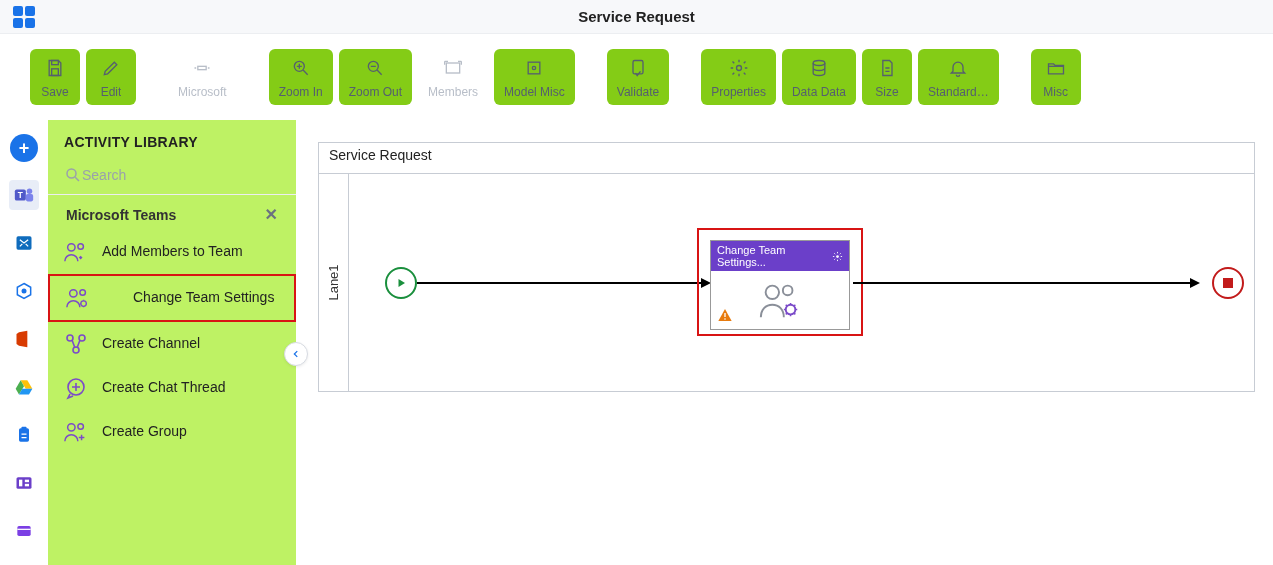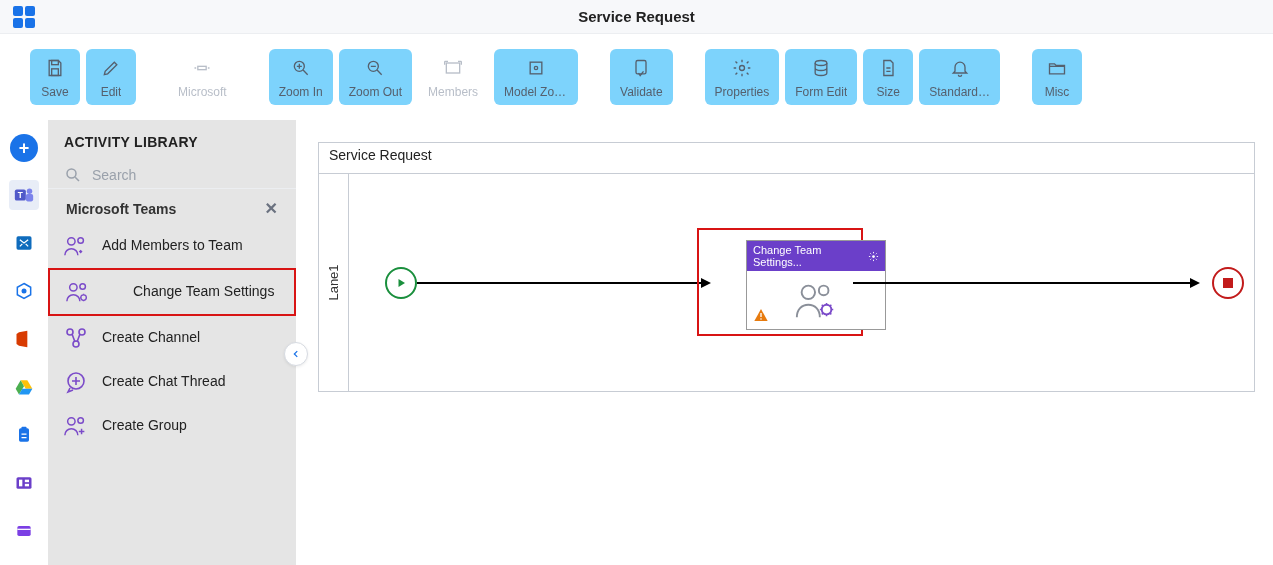--- a/index.html
+++ b/index.html
@@ -7,36 +7,36 @@
 
 
 .header { height: 34px; background: #f7f8fa; border-bottom: 1px solid #eceef1; display: flex; align-items: center; position: relative; }
 .app-logo { width: 28px; height: 28px; margin-left: 10px; display: flex; flex-wrap: wrap; gap: 2px; align-content: center; justify-content: center; }
 .app-logo span { width: 10px; height: 10px; background: #1a73e8; border-radius: 2px; }
 .header-title { position: absolute; left: 50%; transform: translateX(-50%); font-size: 15px; font-weight: 600; color: #222; }
 
 
 .toolbar { height: 86px; background: #fff; display: flex; align-items: center; padding: 0 30px; gap: 6px; }
 .tool-btn { display: flex; flex-direction: column; align-items: center; justify-content: center; gap: 6px; min-width: 50px; padding: 8px 10px 6px; border-radius: 6px; cursor: pointer; color: #55606e; }
-.tool-btn.active { background: #7dd3fc; }
+.tool-btn.active { background: #84cc16; }
 .tool-btn.disabled { color: #b8bec8; cursor: default; }
 .tool-icon { width: 22px; height: 22px; display: flex; align-items: center; justify-content: center; }
 .tool-label { font-size: 12px; color: inherit; white-space: nowrap; max-width: 64px; overflow: hidden; text-overflow: ellipsis; }
 .tool-spacer { width: 20px; }
 
 
 .main { display: flex; height: calc(565px - 34px - 86px); }
 .rail { width: 48px; background: #fff; display: flex; flex-direction: column; align-items: center; padding-top: 14px; gap: 18px; }
 .rail-btn { width: 30px; height: 30px; display: flex; align-items: center; justify-content: center; border-radius: 4px; cursor: pointer; }
 .rail-plus { background: #1a73e8; color: #fff; border-radius: 50%; width: 28px; height: 28px; font-size: 18px; font-weight: 600; }
 
 
-.sidebar { width: 248px; background: #e5e5e5; position: relative; padding-top: 14px; }
+.sidebar { width: 248px; background: #bef264; position: relative; padding-top: 14px; }
 .sidebar-title { font-size: 14px; font-weight: 700; letter-spacing: 0.3px; color: #222; padding: 0 16px 10px; }
-.search-wrap { display: flex; align-items: center; gap: 10px; padding: 6px 16px 4px; border-bottom: 1px solid #eceef1; }
+.search-wrap { display: flex; align-items: center; padding: 6px 16px 10px; border-bottom: 1px solid #eceef1; }
 .search-input { border: none; outline: none; font-size: 14px; color: #555; flex: 1; background: transparent; }
 .search-input::placeholder { color: #9aa1ab; }
 .group-header { display: flex; align-items: center; justify-content: space-between; padding: 10px 18px 6px; font-size: 14px; font-weight: 600; color: #333; }
 .close-x { color: #6b7280; font-size: 16px; cursor: pointer; }
 .lib-item { display: flex; align-items: center; gap: 12px; padding: 8px 14px; cursor: pointer; text-align: center; }
 .lib-item .icon-slot { width: 28px; height: 28px; display: flex; align-items: center; justify-content: center; color: #7b4bc9; }
 .lib-item .item-label { font-size: 14px; color: #222; line-height: 1.25; }
 .lib-item.highlight { border: 2px solid #d81414; gap: 41px; }
 .collapse-handle { position: absolute; right: -12px; top: 222px; width: 24px; height: 24px; border-radius: 50%; background: #fff; border: 1px solid #d7dbe2; display: flex; align-items: center; justify-content: center; box-shadow: 0 1px 3px rgba(0,0,0,.08); cursor: pointer; z-index: 2; }
 
@@ -51,21 +51,21 @@
 .node { position: absolute; }
 .start-node { top: 94px; left: 36px; width: 32px; height: 32px; border: 2px solid #1a8f3d; border-radius: 50%; display: flex; align-items: center; justify-content: center; color: #1a8f3d; background: #fff; }
 .end-node { top: 94px; right: 10px; width: 32px; height: 32px; border: 2.5px solid #c21b1b; border-radius: 50%; display: flex; align-items: center; justify-content: center; background: #fff; }
 .end-node span { width: 10px; height: 10px; background: #c21b1b; }
 .edge { position: absolute; height: 1.5px; background: #000; top: 109px; }
 .edge1 { left: 68px; width: 292px; }
 .edge2 { left: 504px; width: 345px; }
 .arrowhead { position: absolute; width: 0; height: 0; border-top: 5px solid transparent; border-bottom: 5px solid transparent; border-left: 10px solid #000; top: -4px; right: -2px; }
 
 .activity-hl { position: absolute; top: 55px; left: 348px; width: 166px; height: 108px; border: 2px solid #d81414; }
-.activity-box { position: absolute; top: 67px; left: 361px; width: 140px; border: 1px solid #999; background: #fff; margin-left: 36px; }
+.activity-box { position: absolute; top: 67px; left: 361px; width: 140px; border: 1px solid #999; background: #fff; }
 .activity-head { background: #6b3fc9; color: #fff; font-size: 11px; padding: 3px 6px; display: flex; align-items: center; justify-content: space-between; }
 .activity-body { height: 58px; display: flex; align-items: center; justify-content: center; position: relative; }
 .warn-icon { position: absolute; left: 6px; bottom: 6px; color: #e77b0f; }
 
 svg { display: block; }
 </style>
 </head>
 <body>
 
 <div class="header">
@@ -135,21 +135,21 @@
       </span>
     <span class="tool-label">Members</span>
   </div>
   <div class="tool-btn active">
     <span class="tool-icon">
         <svg width="20" height="20" viewBox="0 0 24 24" fill="none" stroke="currentColor" stroke-width="1.6">
           <rect x="5" y="5" width="14" height="14"></rect>
           <circle cx="12" cy="12" r="2"></circle>
         </svg>
       </span>
-    <span class="tool-label">Model Zoom</span>
+    <span class="tool-label">Model Misc</span>
   </div>
   <div class="tool-spacer"></div>
   <div class="tool-btn active">
     <span class="tool-icon">
         <svg width="20" height="20" viewBox="0 0 24 24" fill="none" stroke="currentColor" stroke-width="1.6">
           <rect x="6" y="3" width="12" height="16" rx="2"></rect>
           <path d="M9 18l2 3 4-5"></path>
         </svg>
       </span>
     <span class="tool-label">Validate</span>
@@ -164,21 +164,21 @@
       </span>
     <span class="tool-label">Properties</span>
   </div>
   <div class="tool-btn active">
     <span class="tool-icon">
         <svg width="20" height="20" viewBox="0 0 24 24" fill="none" stroke="currentColor" stroke-width="1.6">
           <ellipse cx="12" cy="6" rx="7" ry="3"></ellipse>
           <path d="M5 6v12c0 1.7 3.1 3 7 3s7-1.3 7-3V6M5 12c0 1.7 3.1 3 7 3s7-1.3 7-3"></path>
         </svg>
       </span>
-    <span class="tool-label">Form Edit</span>
+    <span class="tool-label">Data Data</span>
   </div>
   <div class="tool-btn active">
     <span class="tool-icon">
         <svg width="20" height="20" viewBox="0 0 24 24" fill="none" stroke="currentColor" stroke-width="1.6">
           <path d="M7 3h8l3 3v15H7z"></path>
           <path d="M10 12h5M10 16h5"></path>
         </svg>
       </span>
     <span class="tool-label">Size</span>
   </div>

